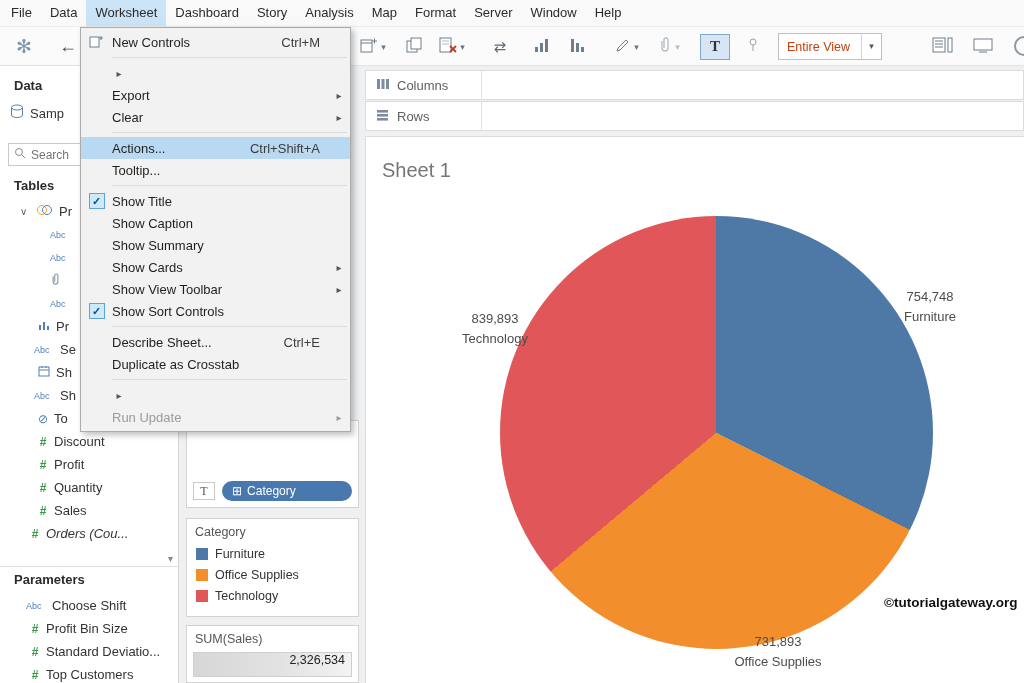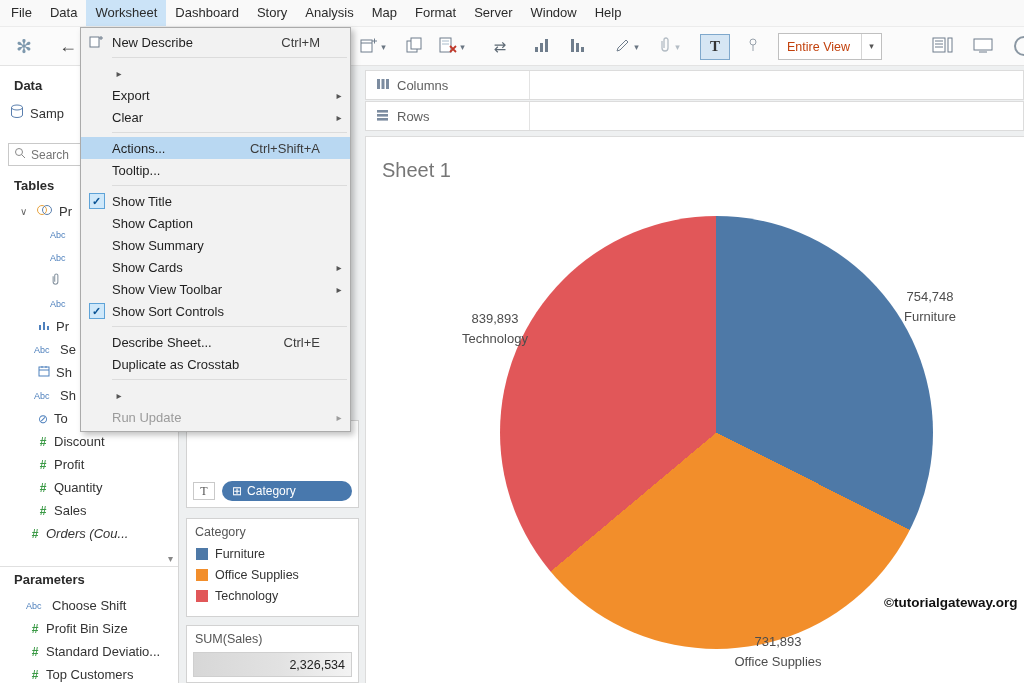--- a/index.html
+++ b/index.html
@@ -59,27 +59,27 @@
   .tsmall{width:22px;height:18px;border:1px solid #c9c9c9;display:flex;align-items:center;
           justify-content:center;font-family:"Liberation Serif",serif;font-size:12px;color:#555;background:#fff}
   .pill{height:20px;border-radius:10px;color:#fff;font-size:12px;display:flex;align-items:center;
         gap:5px;padding:0 10px;width:130px}
   .legendcard{top:452px;height:99px}
   .lrow{height:21px;display:flex;align-items:center;gap:7px;padding-left:9px;font-size:12.5px;color:#333}
   .swatch{width:12px;height:12px}
   .sumcard{top:559px;height:58px}
   .sumbar{position:absolute;left:6px;right:6px;top:26px;height:25px;border:1px solid #cfcfcf;
           background:linear-gradient(to right,#d7d7d7 0%,#e2e2e2 55%,#f3f3f3 100%);
-          display:flex;align-items:center;justify-content:flex-end;padding-right:6px;
+          display:flex;justify-content:flex-end;padding-right:6px;
           font-size:12.5px;color:#222}
 
   
   .shelf{position:absolute;left:365px;right:0;height:30px;background:#fff;border:1px solid #dcdcdc;
          display:flex;align-items:center}
-  .shelf-label{width:164px;display:flex;align-items:center;gap:8px;padding-left:10px;height:100%;
+  .shelf-label{width:116px;display:flex;align-items:center;gap:8px;padding-left:10px;height:100%;
                border-right:1px solid #e3e3e3;color:#5f5f5f}
 
   
   .sheet{position:absolute;left:365px;top:136px;right:0;bottom:0;background:#fff;
          border-left:1px solid #dcdcdc;border-top:1px solid #dcdcdc}
   .sheet-title{position:absolute;left:382px;top:159px;font-size:20px;color:#767676}
   .pie{position:absolute;left:500px;top:216px;width:433px;height:433px;border-radius:50%}
   .slice-label{position:absolute;transform:translate(-50%,-50%);text-align:center;
                font-size:13px;color:#4d4d4d;line-height:1.5;white-space:nowrap}
   .watermark{position:absolute;left:884px;top:595px;font-size:13.5px;font-weight:bold;color:#111}
@@ -458,21 +458,21 @@
     <div class="mi">
       <span class="gut">
           <span>
         <svg width="15" height="14">
               <rect x="1" y="3" width="9" height="10" fill="#fff" stroke="#6f7d8c"></rect>
               <line x1="10" y1="4" x2="14" y2="4" stroke="#6f7d8c"></line>
               <line x1="12" y1="2" x2="12" y2="6" stroke="#6f7d8c"></line>
             </svg>
       </span>
         </span>
-      <span class="lbl">New Describe</span>
+      <span class="lbl">New Controls</span>
       <span class="sc">Ctrl+M</span>
       <span class="arr"></span>
     </div>
     <div class="msep"></div>
     <div class="mi">
       <span class="gut"></span>
       <span class="arr">▸</span>
     </div>
     <div class="mi">
       <span class="gut"></span>

